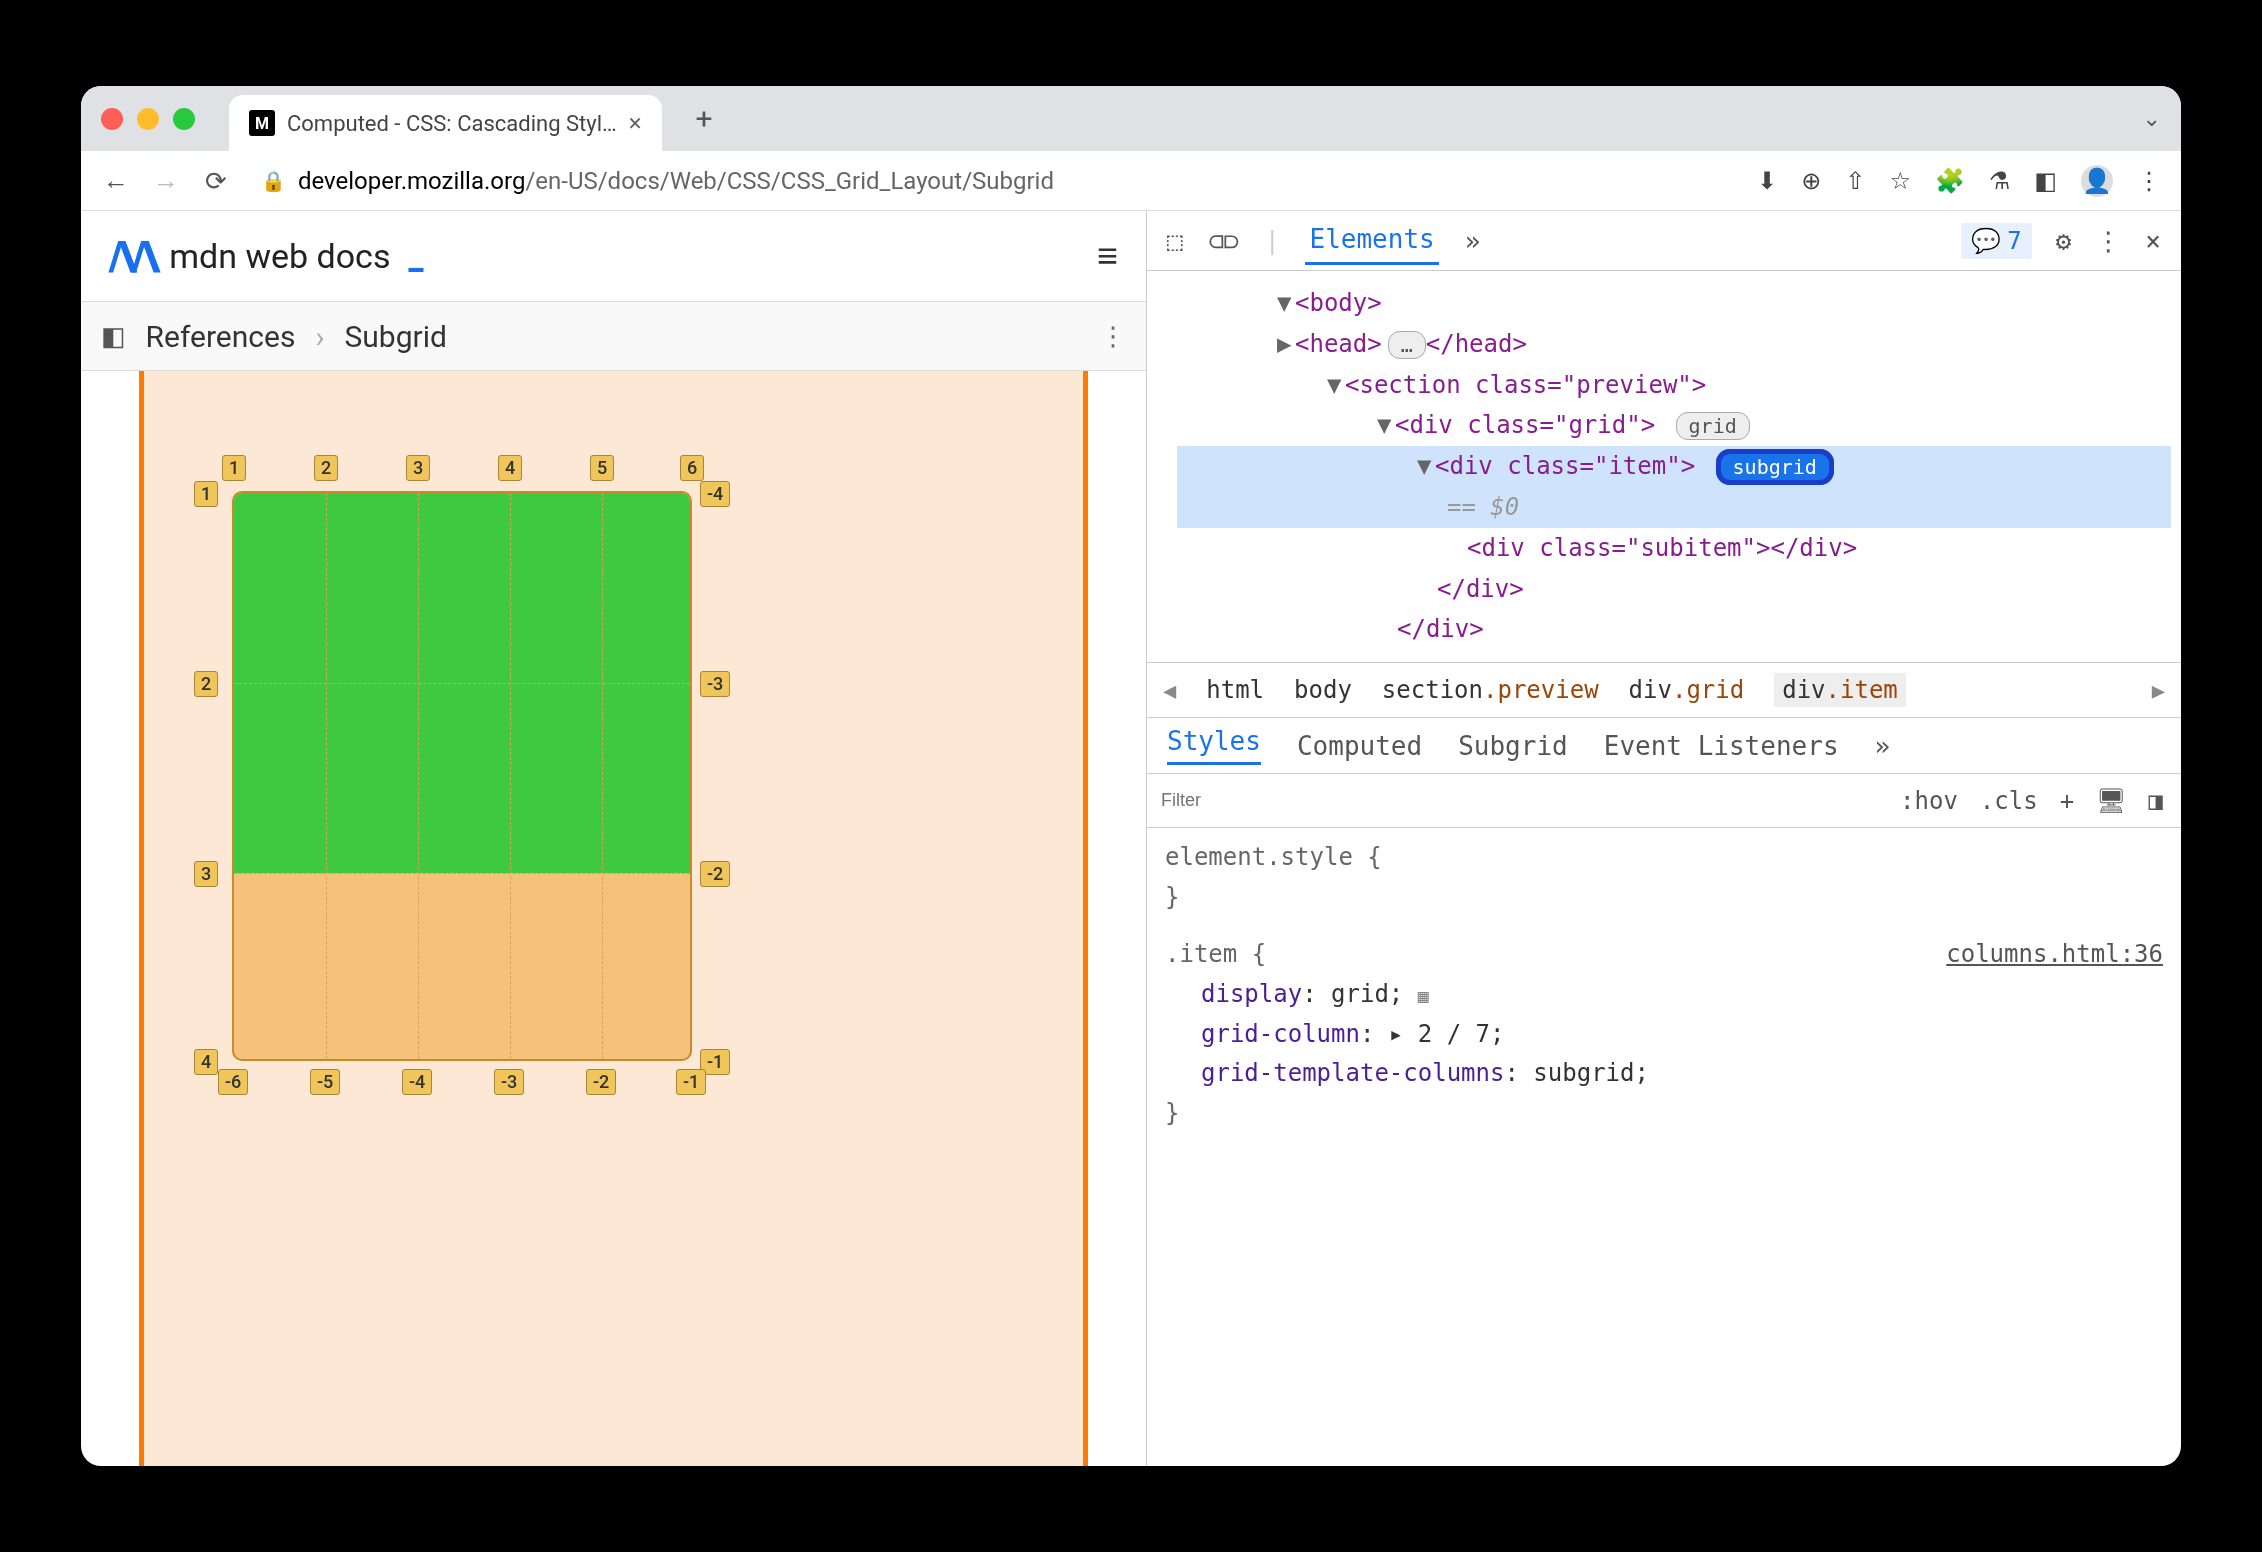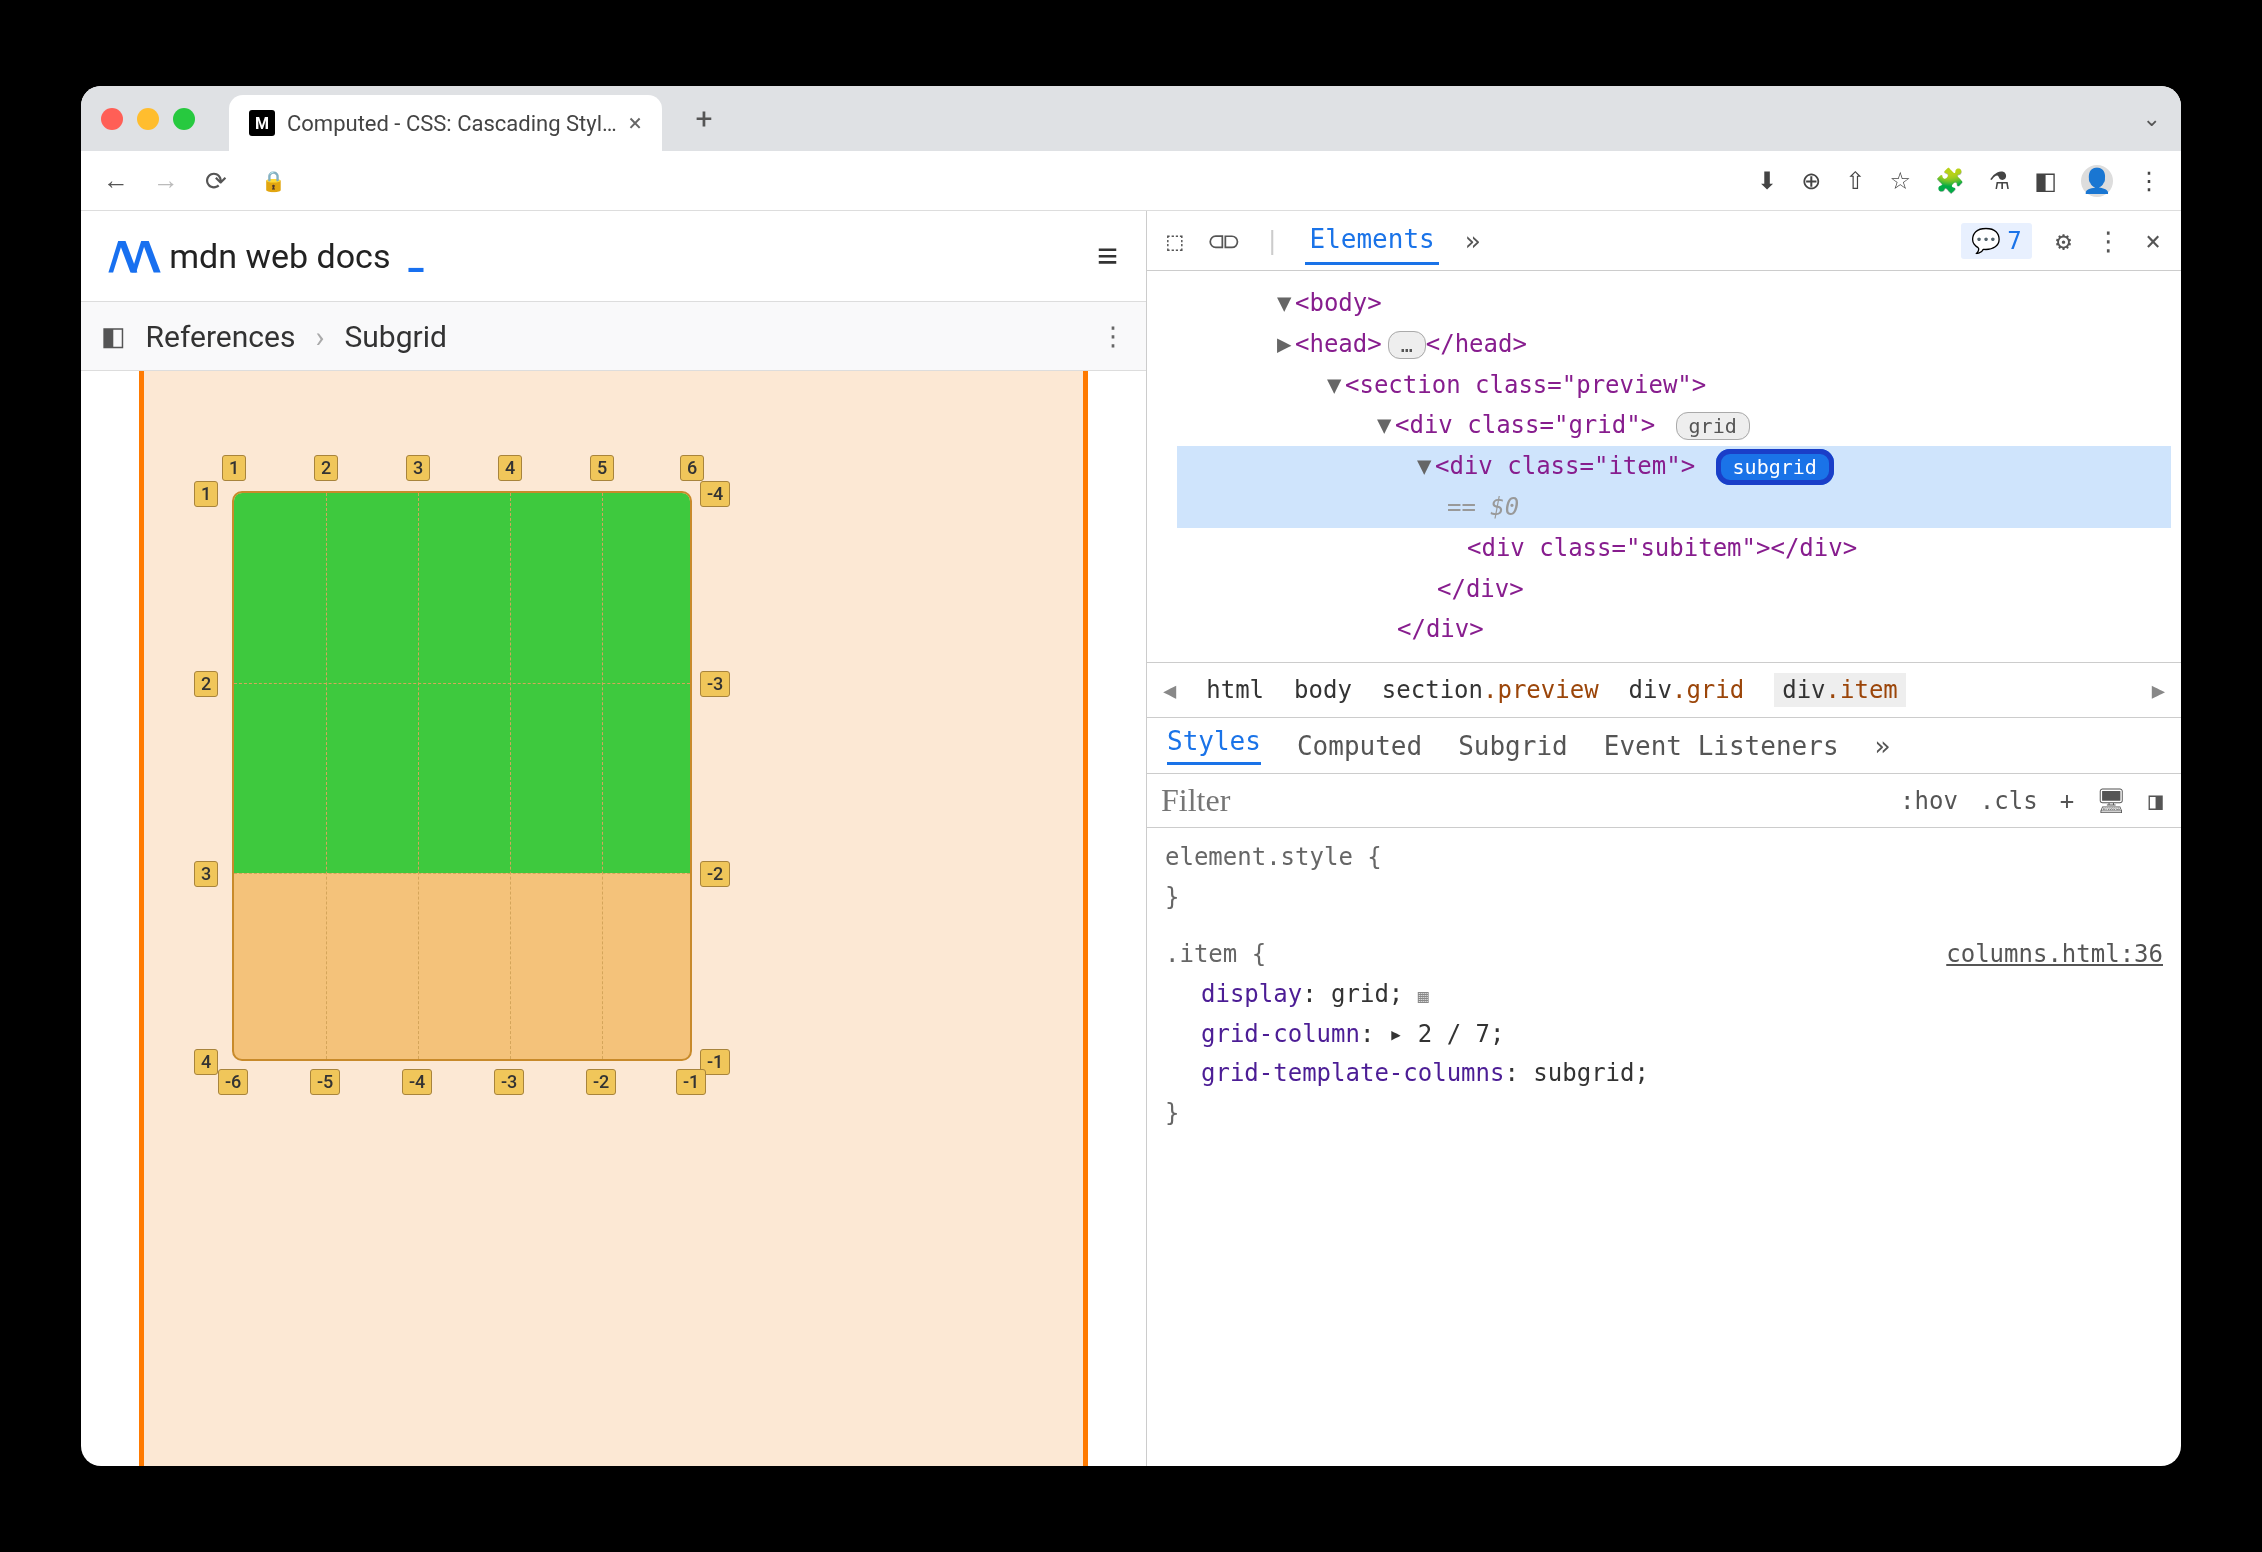--- a/index.html
+++ b/index.html
@@ -59,21 +59,21 @@
 .eq0{color:#999;font-style:italic}
 .crumb-path{height:56px;border-top:1px solid #ccc;border-bottom:1px solid #ccc;display:flex;align-items:center;padding:0 16px;gap:30px;font-size:24px}
 .crumb-path .arrow{color:#888;font-size:22px}
 .crumb-path span{color:#333}
 .crumb-path .cls{color:#9b4509}
 .crumb-path .sel-crumb{background:#eee;padding:3px 8px}
 .styles-tabs{height:56px;border-bottom:1px solid #ccc;display:flex;align-items:center;padding:0 20px;gap:36px;font-size:26px}
 .styles-tabs .stab{color:#555}
 .styles-tabs .stab.active{color:#1a73e8;border-bottom:3px solid #1a73e8;padding-bottom:6px}
 .filter-row{height:54px;border-bottom:1px solid #ccc;display:flex;align-items:center}
-.filter-row input{border:none;flex:1;font-size:32px;padding:0 14px;outline:none;font-family:Liberation Serif, serif}
+.filter-row input{border:none;flex:1;font-size:18px;padding:0 14px;outline:none;font-family:Liberation Sans, sans-serif}
 .filter-tools{display:flex;gap:22px;padding:0 18px;align-items:center;color:#555;font-size:24px}
 .css-rules{padding:10px 18px;line-height:1.65;font-size:24px}
 .css-rules .sel{color:#666}
 .css-rules .prop{color:#4c1d95}
 .css-rules .cval{color:#333}
 .css-rules .src{float:right;color:#555;text-decoration:underline}
 .css-rules .gridicon{color:#888;font-size:18px}
 .indent{padding-left:36px}
 </style>
 </head>
@@ -95,20 +95,21 @@
     <div class="plus">+</div>
     <div class="chev-d">⌄</div>
   </div>
 
   <div class="urlbar">
     <span class="navbtn">←</span>
     <span class="navbtn dim">→</span>
     <span class="navbtn">⟳</span>
     <div class="url-field">
       <span class="lock">🔒</span>
+      <span class="url-text"><span class="domain">developer.mozilla.org</span><span class="path">/en-US/docs/Web/CSS/CSS_Grid_Layout/Subgrid</span></span>
     </div>
     <div class="righticons">
       <span>⬇</span>
       <span>⊕</span>
       <span>⇧</span>
       <span>☆</span>
       <span>🧩</span>
       <span>⚗</span>
       <span>◧</span>
       <span class="avatar">👤</span>

